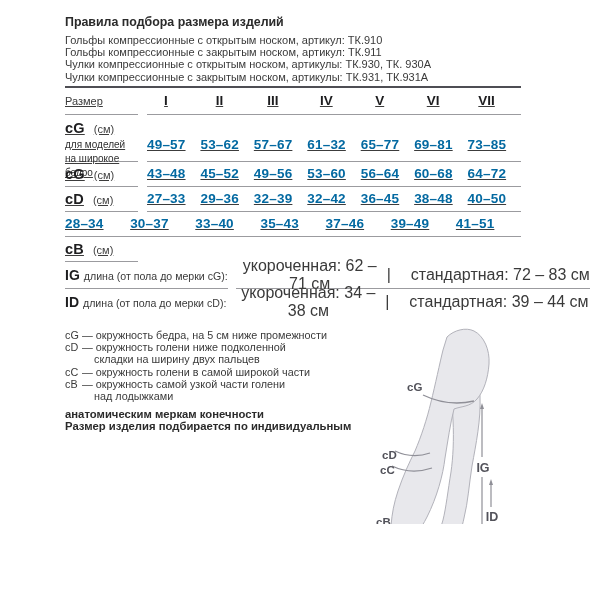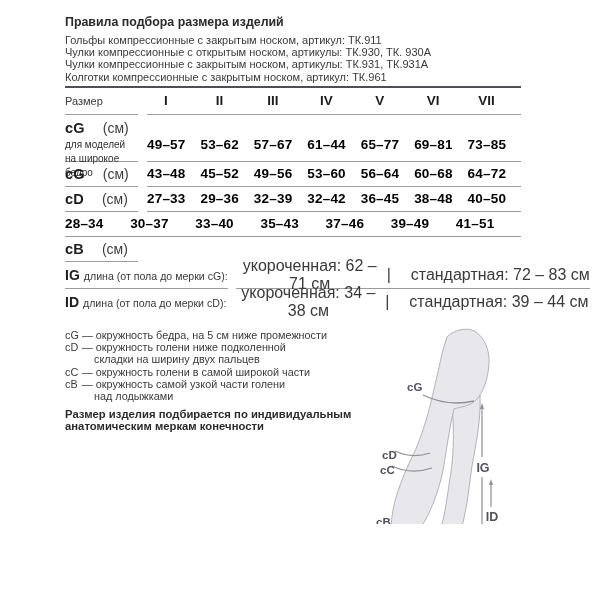--- a/index.html
+++ b/index.html
@@ -7,35 +7,35 @@
     position:relative;width:600px;height:524px;background:#fff;overflow:hidden;
     font-family:"Liberation Sans", sans-serif;color:#3c3c3c;box-sizing:border-box;
     padding:15px 0 0 65px;
   }
   .content{width:456px;}
   .doc-title{font-size:12.4px;font-weight:bold;color:#2a2a2a;margin:0 0 5px 0;}
   .product-line{font-size:11px;line-height:12.2px;color:#3a3a3a;white-space:nowrap;}
 
   
   .size-table{margin-top:3px;border-top:2px solid #4e4e54;}
-  .t-row{display:flex;}
+  .t-row{display:flex;text-decoration:underline;}
   .t-label{width:73px;margin-right:9px;border-bottom:1px solid #9b9b9f;display:flex;align-items:center;}
   .t-data{flex:1;border-bottom:1px solid #9b9b9f;display:grid;grid-template-columns:repeat(7,1fr);align-items:center;}
   .row-h{height:27px;}
   .row-n{height:25px;}
   .row-wide{height:47px;}
   .row-wide .t-label{align-items:flex-start;padding-top:4px;box-sizing:border-box;}
   .row-wide .t-data{align-items:end;}
   .row-wide .t-data .val{padding-bottom:9px;}
   .hdr-label{font-size:11px;color:#3a3a3a;}
   .size-head{display:inline-block;width:38px;text-align:center;font-weight:bold;font-size:13.5px;color:#1d1d1f;}
   .lbl-main{font-weight:bold;font-size:14.5px;color:#1d1d1f;letter-spacing:.2px;}
-  .lbl-unit{font-size:14px;color:#3e3e3e;margin-left:18px;}
+  .lbl-unit{font-size:11px;color:#3e3e3e;margin-left:9px;}
   .lbl-note{font-size:10px;line-height:14px;color:#2f2f2f;width:64px;margin-top:1px;}
-  .val{font-weight:bold;font-size:13.5px;color:#000000;letter-spacing:.2px;}
+  .val{font-weight:bold;font-size:13.5px;color:#0369a1;letter-spacing:.2px;}
 
   
   .len-row{display:flex;align-items:center;height:27px;}
   .len-label{width:163px;margin-right:8px;align-self:stretch;display:flex;align-items:center;}
   .len-vals{flex:1;display:flex;align-items:center;font-size:16px;color:#3a3a3a;align-self:stretch;text-align:center;}
   .len-row.bordered .len-label,.len-row.bordered .len-vals{border-bottom:1px solid #9b9b9f;}
   .len-key{font-weight:bold;font-size:14px;color:#1d1d1f;margin-right:4px;}
   .len-desc{font-size:10.6px;color:#3a3a3a;white-space:nowrap;}
   .len-short{width:148px;}
   .len-sep{width:10px;}
@@ -52,24 +52,24 @@
 </style>
 </head>
 <body>
 
 <div class="page">
   <div class="content">
 
     <div class="doc-title">Правила подбора размера изделий</div>
 
     <div>
+      <div class="product-line">Гольфы компрессионные с открытым носком, артикул: ТК.910</div>
       <div class="product-line">Гольфы компрессионные с закрытым носком, артикул: ТК.911</div>
       <div class="product-line">Чулки компрессионные с открытым носком, артикулы: ТК.930, ТК. 930А</div>
       <div class="product-line">Чулки компрессионные с закрытым носком, артикулы: ТК.931, ТК.931А</div>
-      <div class="product-line">Колготки компрессионные с закрытым носком, артикул: ТК.961</div>
     </div>
 
     <div class="size-table">
 
       <div class="t-row row-h">
         <div class="t-label">
             <span class="hdr-label">Размер</span>
           </div>
         <div class="t-data">
           <span class="size-head">I</span>
@@ -86,21 +86,21 @@
         <div class="t-label">
           <div>
             <span class="lbl-main">cG</span><span class="lbl-unit">(см)</span>
             <div class="lbl-note">для моделей на широкое бедро</div>
           </div>
         </div>
         <div class="t-data">
           <span class="val">49–57</span>
           <span class="val">53–62</span>
           <span class="val">57–67</span>
-          <span class="val">61–44</span>
+          <span class="val">61–32</span>
           <span class="val">65–77</span>
           <span class="val">69–81</span>
           <span class="val">73–85</span>
         </div>
       </div>
 
       <div class="t-row row-n">
         <div class="t-label">
             <span><span class="lbl-main">cG</span><span class="lbl-unit">(см)</span></span>
           </div>
@@ -190,22 +190,22 @@
       <div class="legend-item">
         <span class="legend-key">cB</span>
         <span>
           <span style="display:block">— окружность самой узкой части голени</span>
           <span style="display:block" class="legend-line2">над лодыжками</span>
         </span>
       </div>
     </div>
 
     <div class="final-note">
+      <div>анатомическим меркам конечности</div>
       <div>Размер изделия подбирается по индивидуальным</div>
-      <div>анатомическим меркам конечности</div>
     </div>
   </div>
 
   <svg class="diagram" width="215" height="255" viewBox="365 325 215 255" xmlns="http://www.w3.org/2000/svg">
 
     <path d="M448,360 C465,362 478,377 480,396 C481,420 476,444 472,466 C469,485 468,502 464,518
          C462,528 459,535 457,539 C463,543 467,547 468,550 C468,553 464,555 458,554
          C448,553 438,552 433,550 C429,548 429,544 433,540 C438,535 441,528 443,520
          C446,508 448,490 451,472 C453,458 454,440 453,420 C452,400 450,375 448,360 Z" fill="#e8e8ec" stroke="#b2b2ba" stroke-width="1"></path>
 

